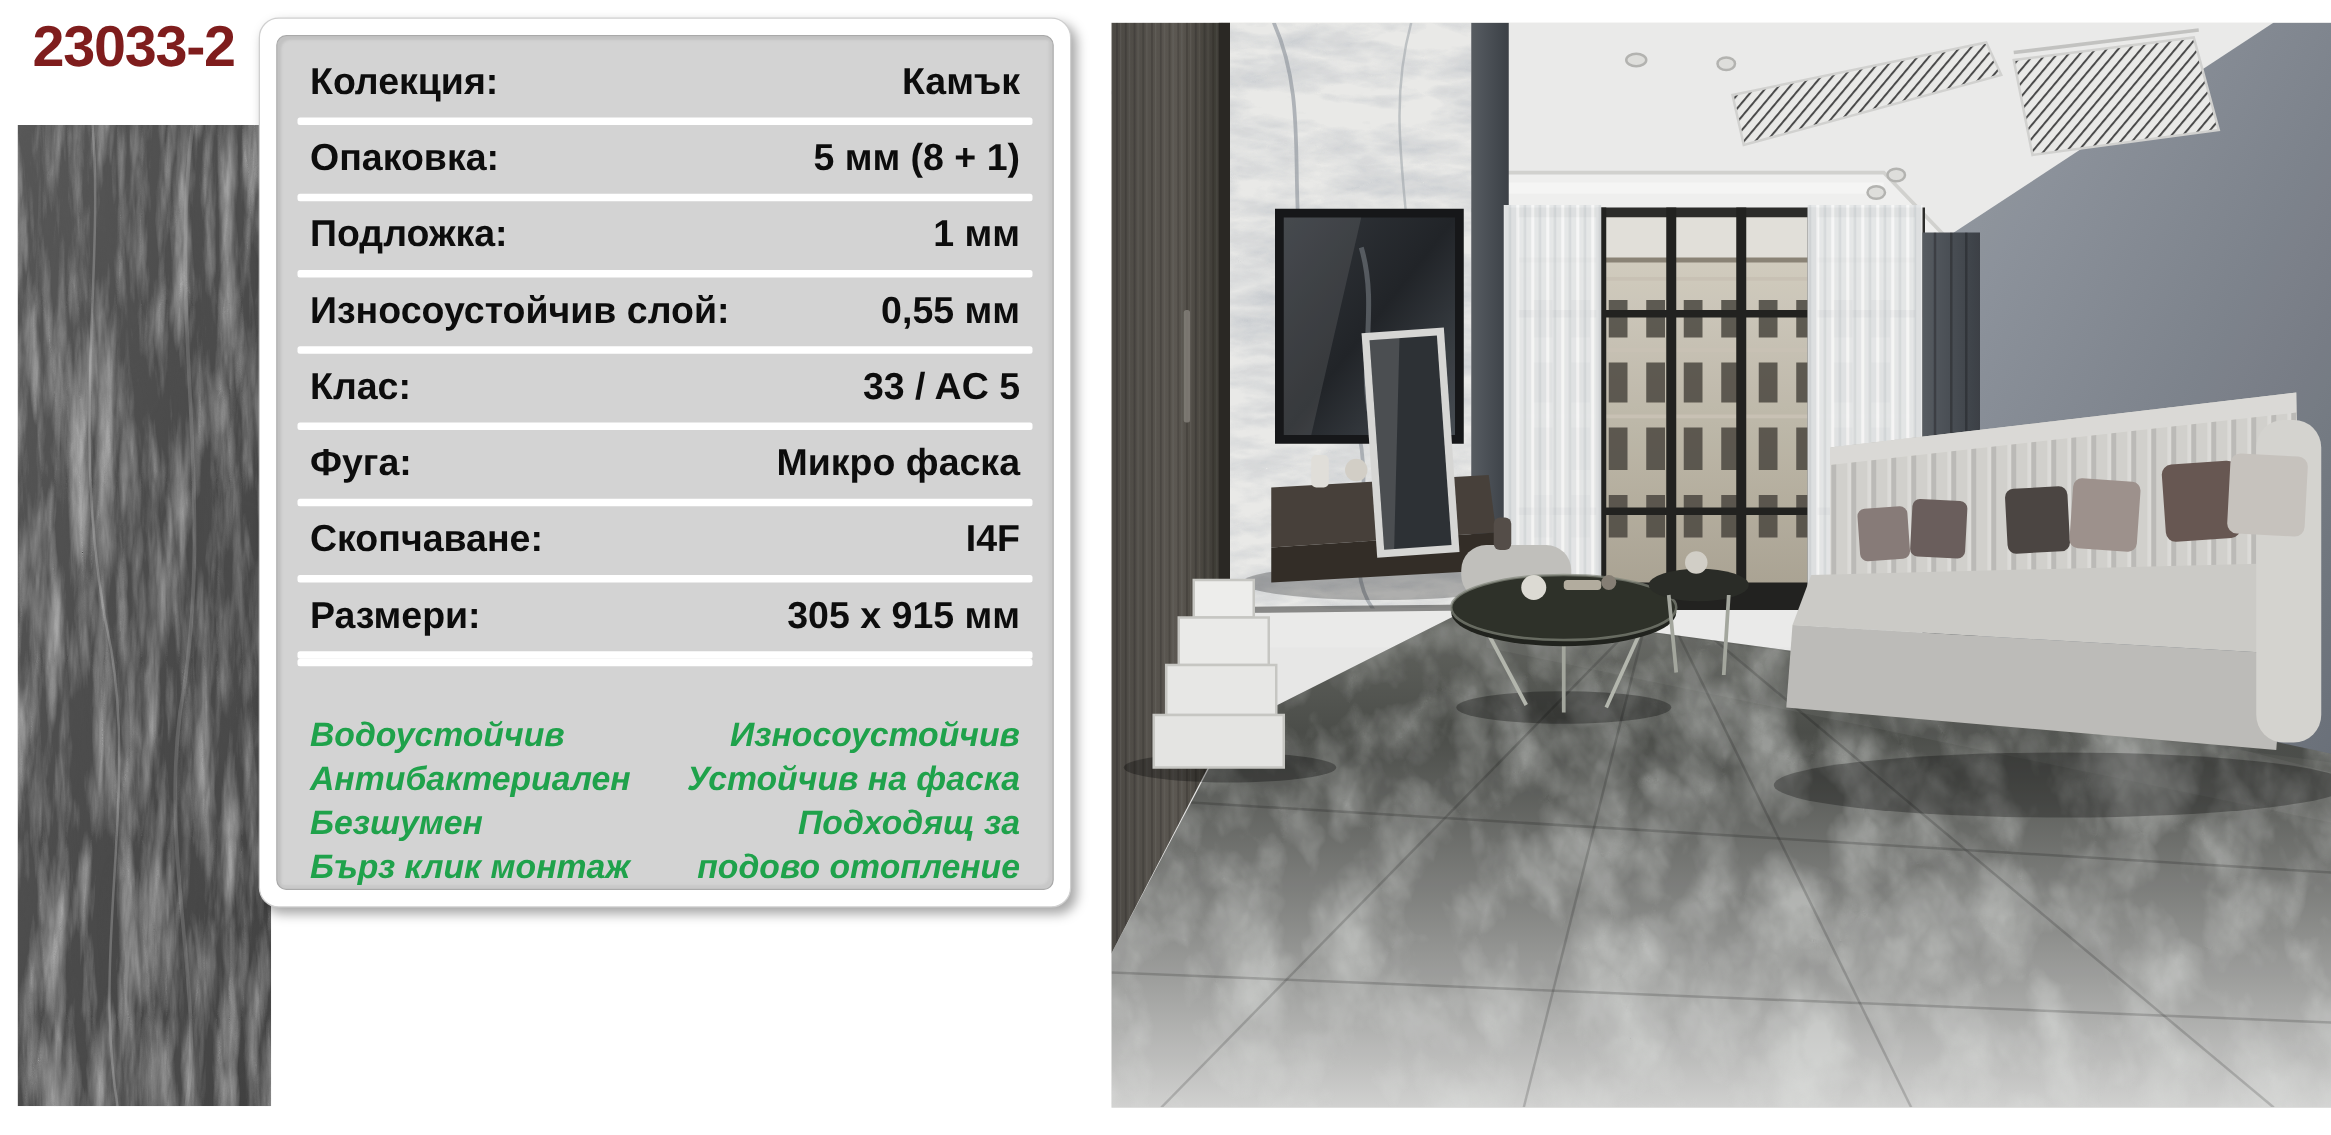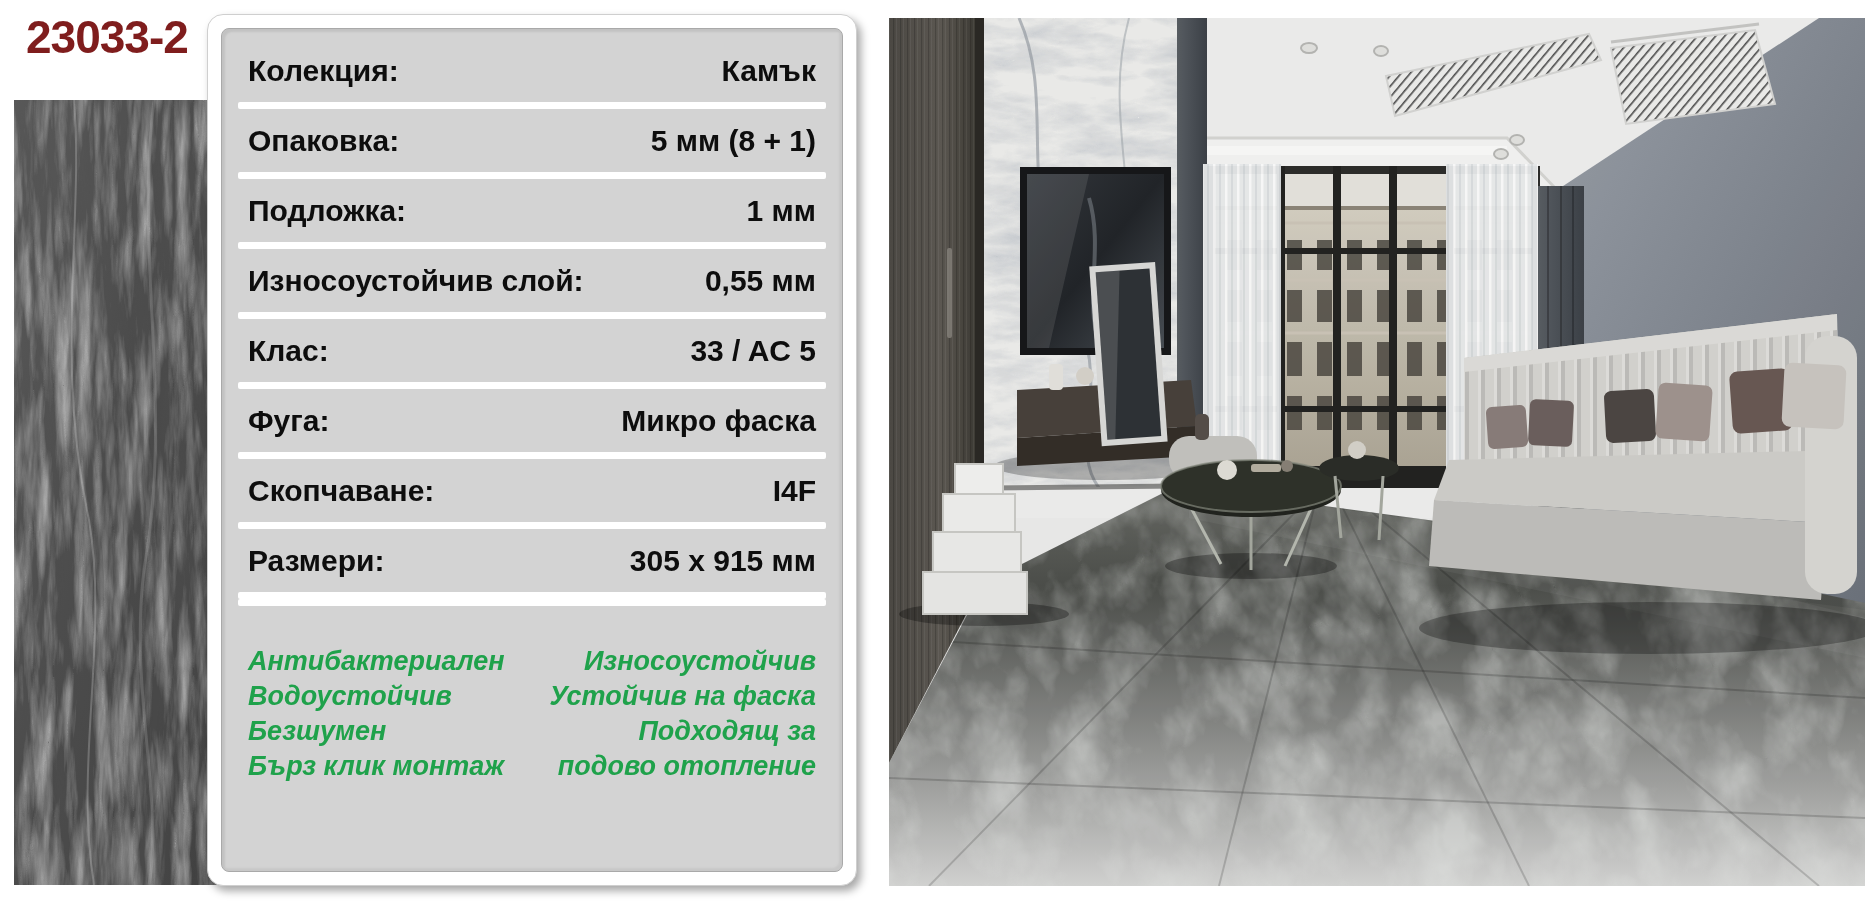--- a/index.html
+++ b/index.html
@@ -12,21 +12,21 @@
     position:absolute;left:26px;top:10px;width:180px;
     font-size:46px;font-weight:bold;color:#7f1d1d;letter-spacing:-1px;
   }
   
   .plank{
     position:absolute;left:14px;top:100px;width:203px;height:785px;overflow:hidden;
   }
   .plank svg{display:block;width:100%;height:100%;}
   
   .card{
-    position:absolute;left:207px;top:14px;width:650px;height:872px;
+    position:absolute;left:207px;top:14px;width:650px;height:712px;
     background:#ffffff;border:1px solid #cfcfcf;border-radius:16px;
     box-shadow:4px 5px 9px rgba(0,0,0,0.35);
     padding:13px;box-sizing:border-box;
   }
   .panel{
     width:100%;height:100%;background:#d3d3d3;border-radius:8px;
     border:1px solid #a9a9a9;
     box-shadow:inset 3px 3px 2px #c2c2c2, inset -3px -3px 2px #c8c8c8;
     box-sizing:border-box;padding:10px 26px 0 26px;
     display:flex;flex-direction:column;
@@ -128,22 +128,22 @@
     <div class="row">
       <span class="lbl">Размери:</span>
       <span class="val">305 x 915 мм</span>
     </div>
     <div class="sep"></div>
 
     <div class="sep"></div>
 
     <div class="features">
       <div class="col">
+        <div>Водоустойчив</div>
         <div>Антибактериален</div>
-        <div>Водоустойчив</div>
         <div>Безшумен</div>
         <div>Бърз клик монтаж</div>
       </div>
       <div class="col right">
         <div>Износоустойчив</div>
         <div>Устойчив на фаска</div>
         <div>Подходящ за</div>
         <div>подово отопление</div>
       </div>
     </div>

